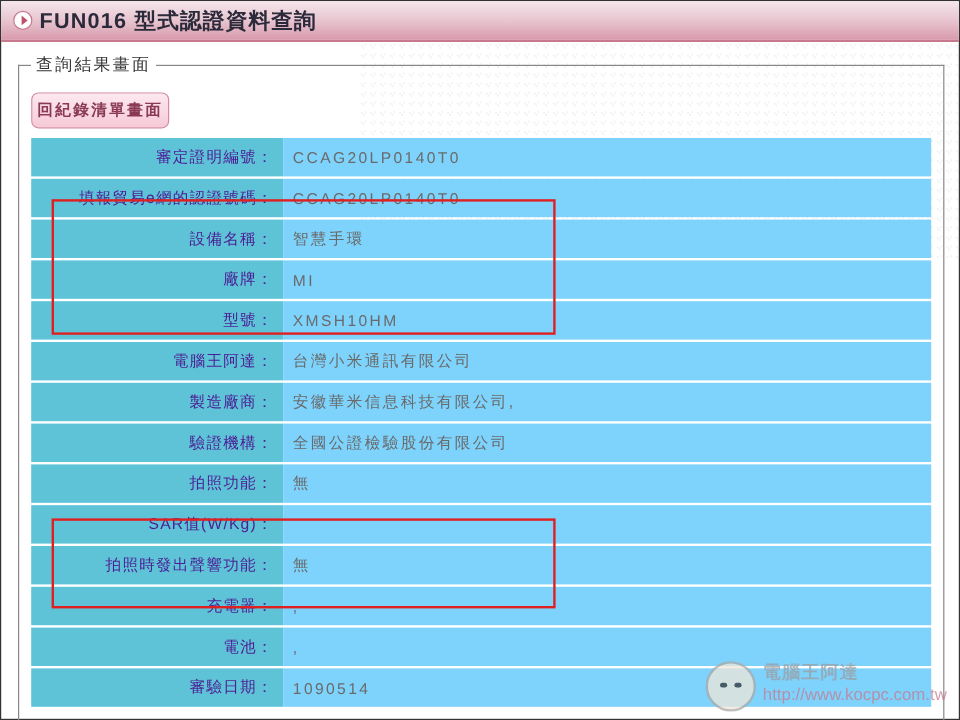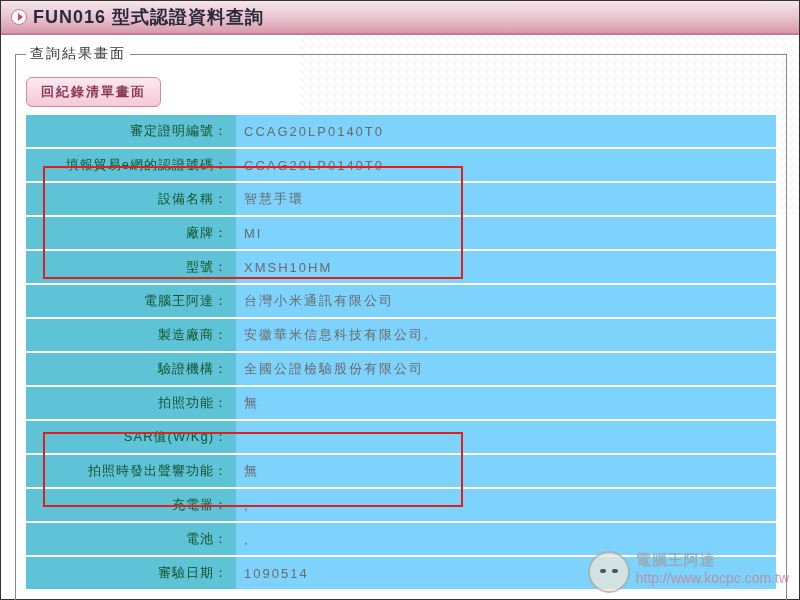--- a/index.html
+++ b/index.html
@@ -74,42 +74,42 @@
     font-size: 14px;
     color: #333;
     padding: 0 4px;
     letter-spacing: 2px;
   }
   .back-btn {
     display: inline-block;
     background: linear-gradient(to bottom, #fde9ef, #f6c9d7);
     border: 1px solid #d48aa0;
     border-radius: 6px;
-    padding: 5px 14px;
+    padding: 5px 4px;
     font-size: 13px;
     color: #8a3a55;
     font-weight: bold;
     letter-spacing: 2px;
     cursor: pointer;
     margin-bottom: 6px;
   }
   .data-table {
     width: 100%;
     border-collapse: separate;
     border-spacing: 0 2px;
   }
   .data-table tr td {
     padding: 7px 8px;
     font-size: 13px;
     letter-spacing: 1px;
     vertical-align: middle;
   }
   .data-table td.label {
     background: #5ec3d6;
-    color: #14532d;
+    color: #4c1d95;
     text-align: right;
     width: 210px;
     font-weight: 500;
   }
   .data-table td.value {
     background: #7dd3fc;
     color: #6a6a6a;
     letter-spacing: 2px;
   }
   .hl-box {

